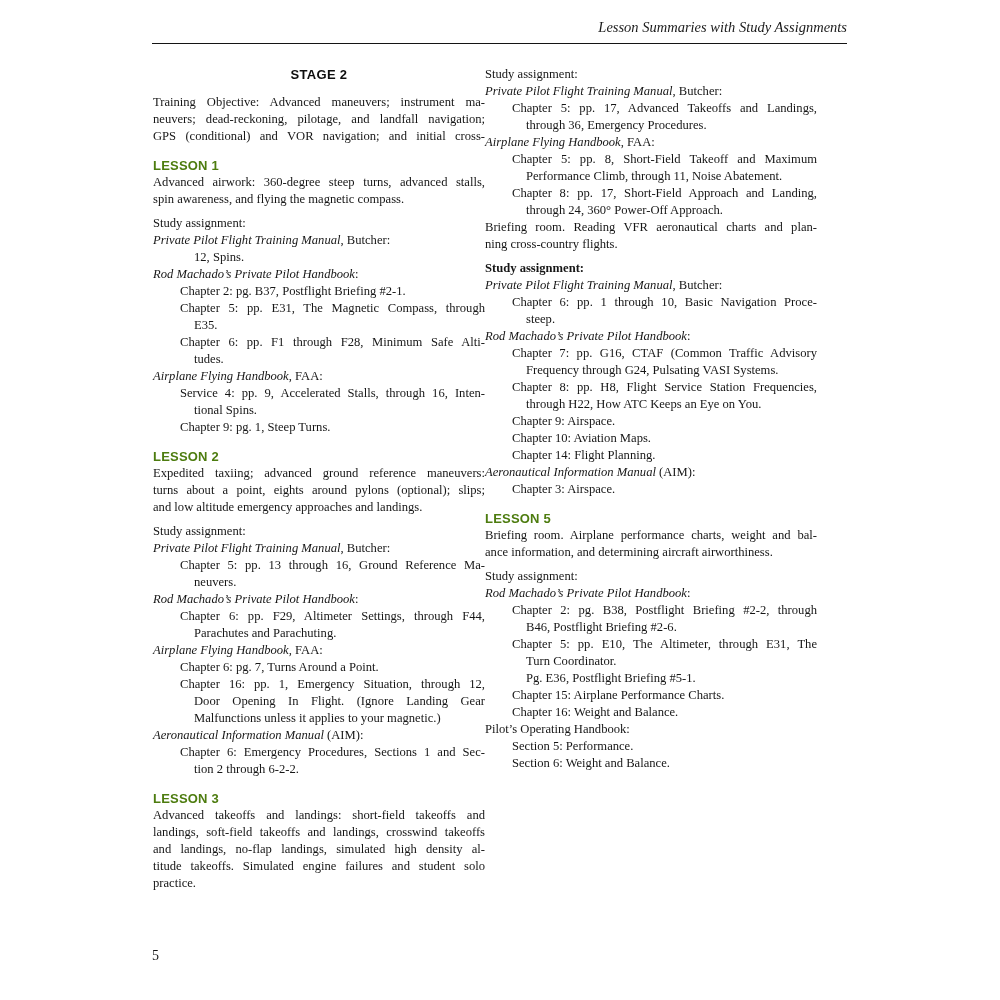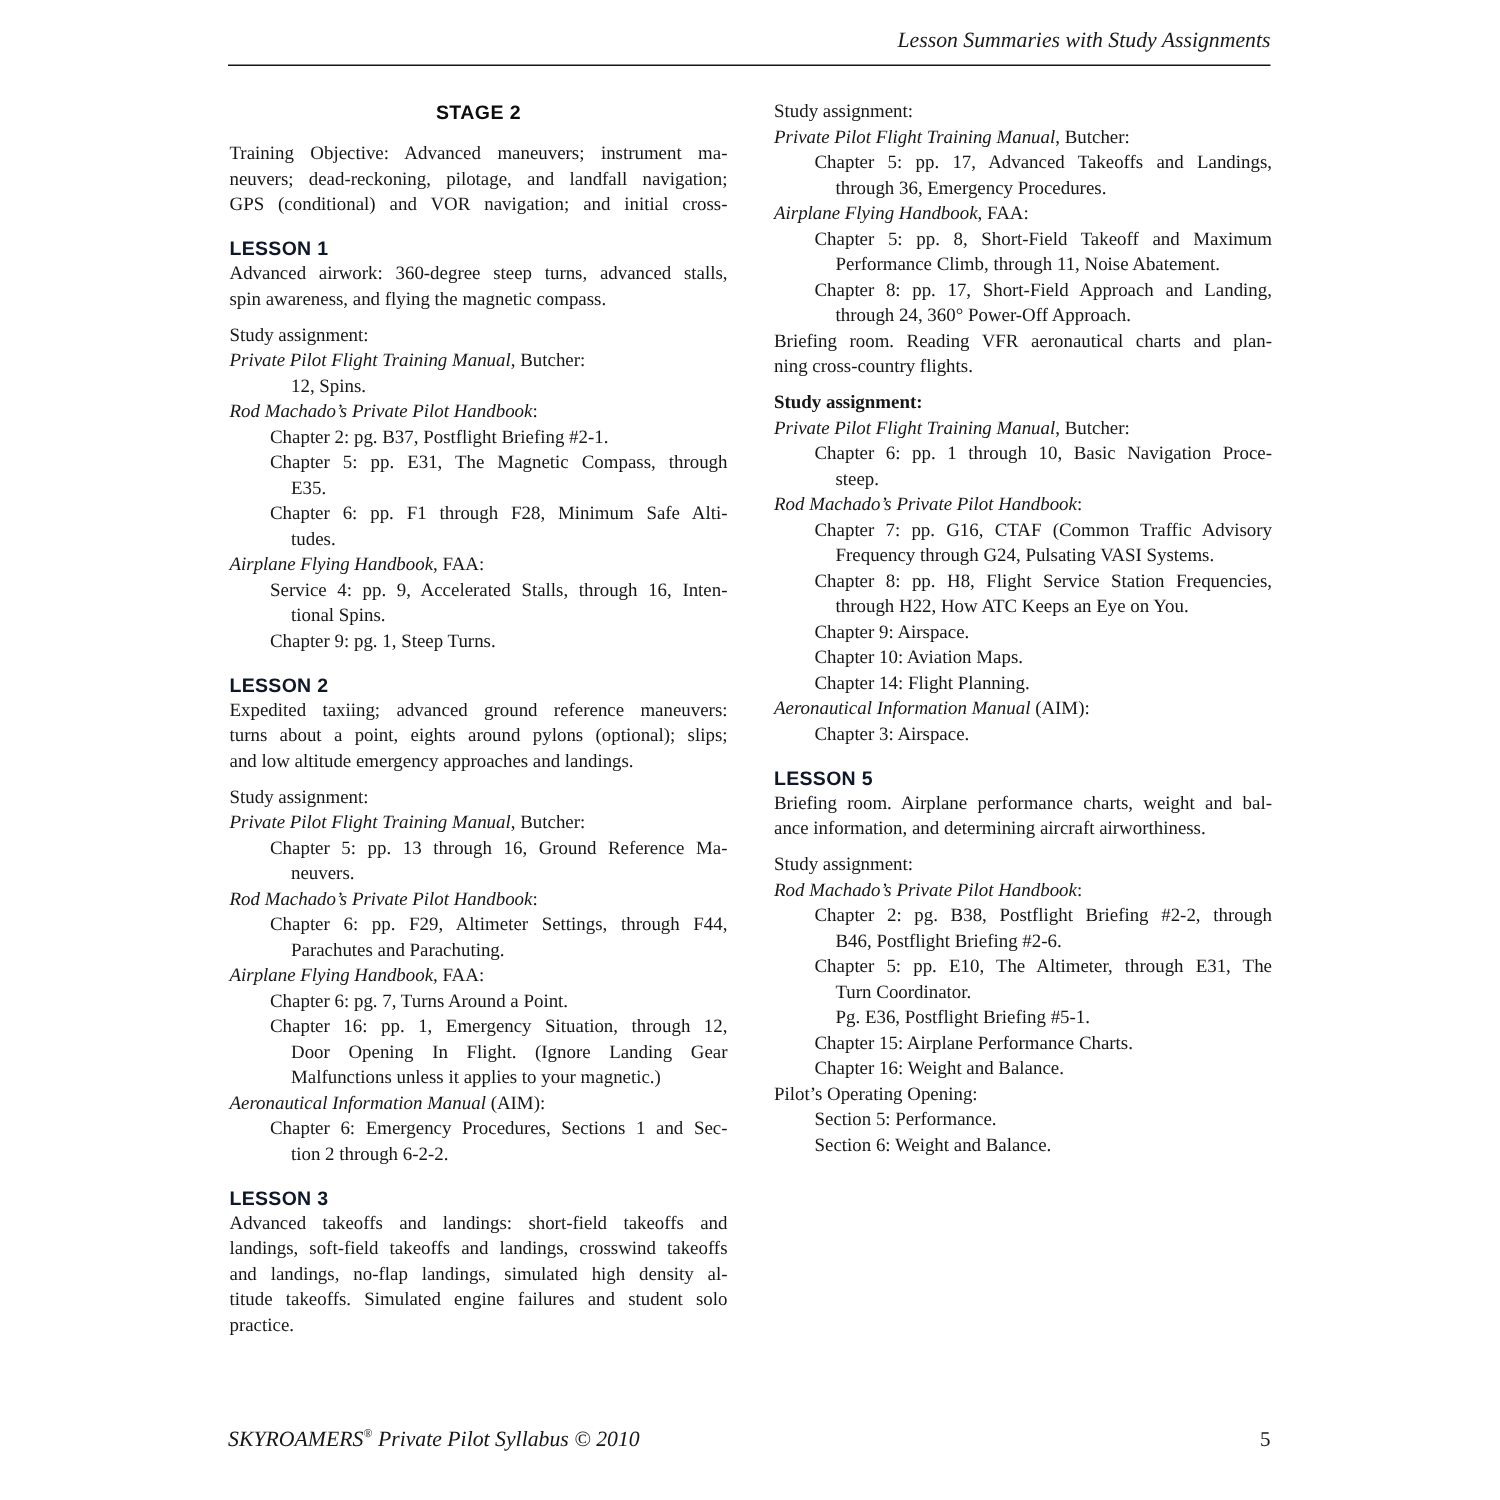--- a/index.html
+++ b/index.html
@@ -18,33 +18,33 @@
     text-align:right; font-style:italic; font-size:14.5px; line-height:17px;
     color:#1a1a1a;
   }
   .rule {
     position:absolute; left:152px; right:153px; top:43px;
     border-top:1.8px solid #141414;
   }
 
   .content {
     position:absolute; left:153px; top:66px; width:695px;
-    display:flex; gap:31px;
+    display:flex; 
   }
   .col { width:332px; font-size:12.6px; line-height:17px; }
 
   .stage {
     font-family:"Liberation Sans", sans-serif; font-weight:bold;
     font-size:13px; line-height:17px; text-align:center;
     letter-spacing:.3px; margin-bottom:11px; color:#0d0d0d;
   }
   .lesson {
     font-family:"Liberation Sans", sans-serif; font-weight:bold;
     font-size:13px; line-height:17px; letter-spacing:.2px;
-    margin-top:12px; color:#0f172a;
+    margin-top:12px; color:#4d7c0f;
   }
   .label { margin-top:7px; }
   .label.bold { font-weight:bold; }
   .col > .label:first-child { margin-top:0; }
 
   .ln { min-height:17px; }
   .jl { text-align:justify; text-align-last:justify; }
   .pl1 { padding-left:27px; }
   .pl2 { padding-left:41px; }
   .book .it { font-style:italic; }
@@ -147,24 +147,23 @@
         <div class="ln">ance information, and determining aircraft airworthiness.</div>
         <div class="label">Study assignment:</div>
         <div class="book ln"><span class="it">Rod Machado’s Private Pilot Handbook</span><span>:</span></div>
         <div class="ln pl1 jl">Chapter 2: pg. B38, Postflight Briefing #2-2, through</div>
         <div class="ln pl2">B46, Postflight Briefing #2-6.</div>
         <div class="ln pl1 jl">Chapter 5: pp. E10, The Altimeter, through E31, The</div>
         <div class="ln pl2">Turn Coordinator.</div>
         <div class="ln pl2">Pg. E36, Postflight Briefing #5-1.</div>
         <div class="ln pl1">Chapter 15: Airplane Performance Charts.</div>
         <div class="ln pl1">Chapter 16: Weight and Balance.</div>
-        <div class="book ln"><span>Pilot’s Operating Opening:</span></div>
+        <div class="book ln"><span>Pilot’s Operating Handbook:</span></div>
         <div class="ln pl1">Section 5: Performance.</div>
         <div class="ln pl1">Section 6: Weight and Balance.</div>
       </div>
   </div>
 
   <div class="footer">
-    <span class="imprint"><span>SKYROAMERS</span><sup>®</sup><span> Private Pilot Syllabus © 2010</span></span>
     <span class="pageno">5</span>
   </div>
 
 </div>
 
 </body></html>

